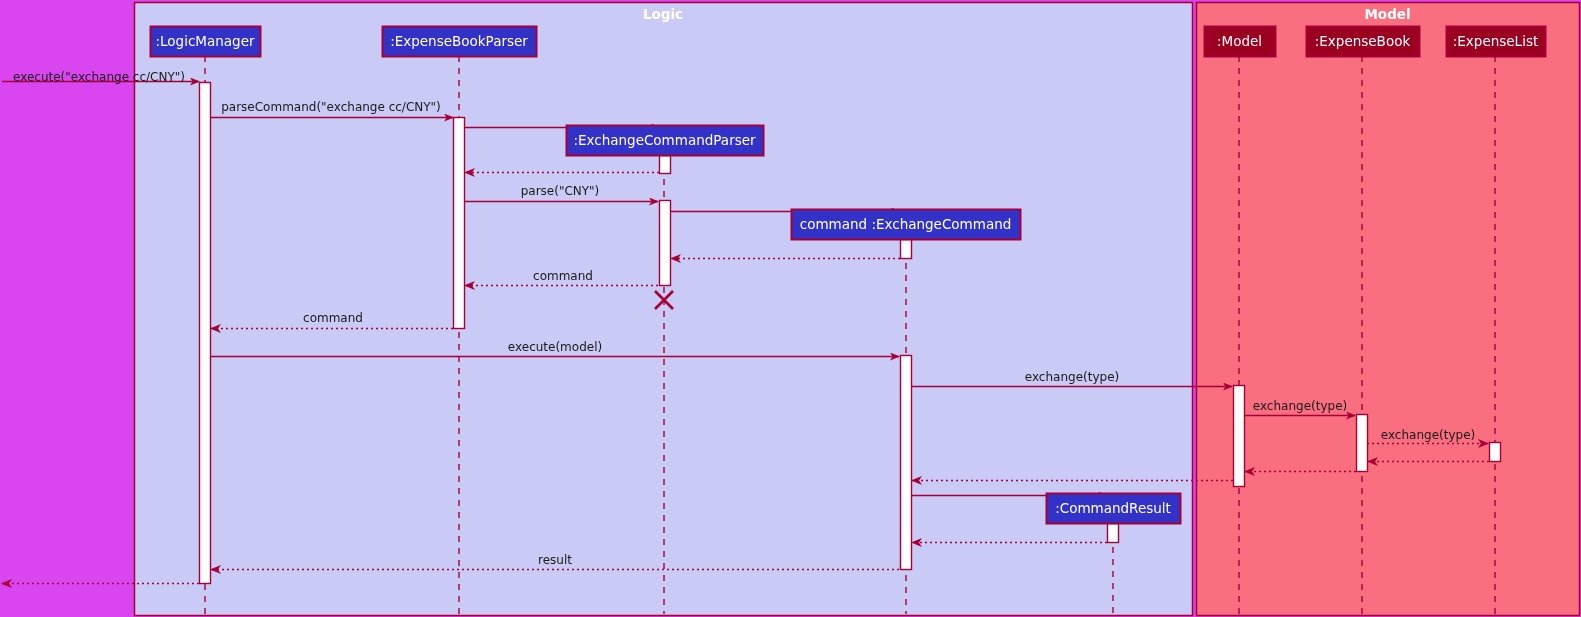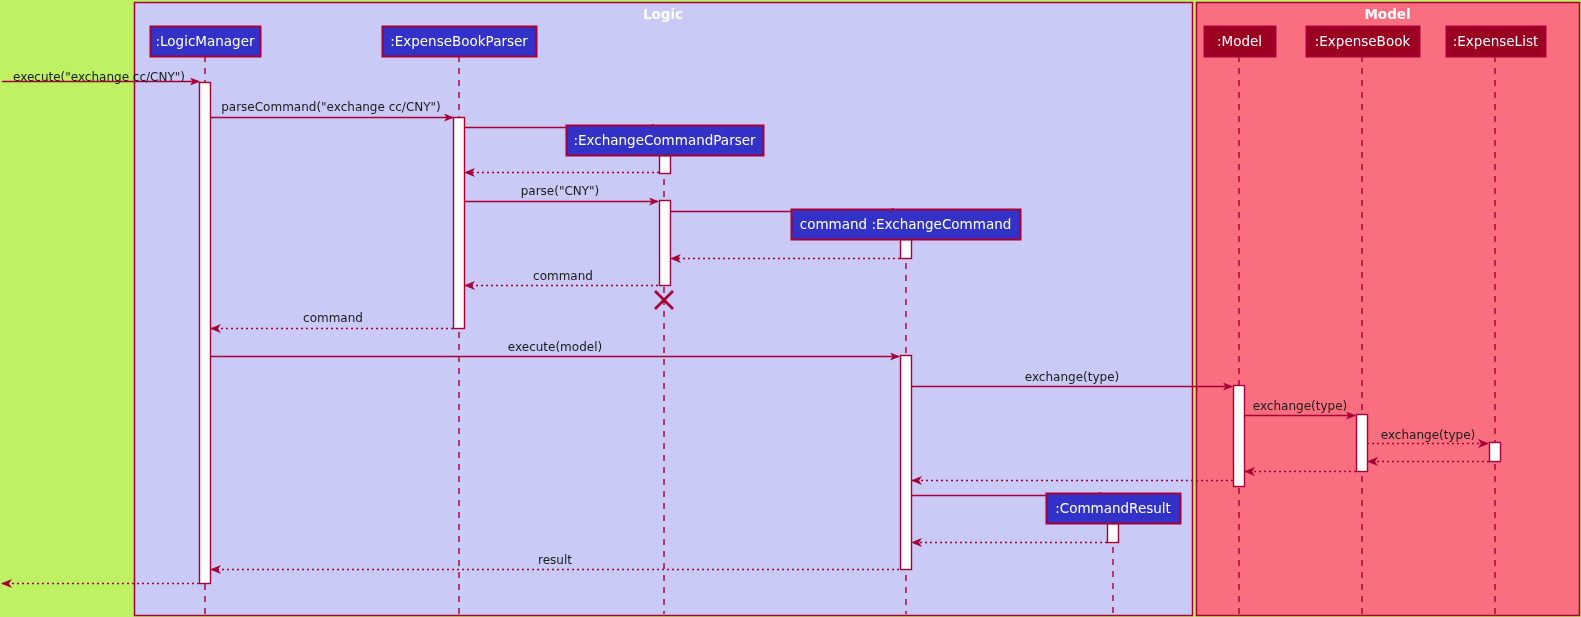--- a/index.html
+++ b/index.html
@@ -8,21 +8,21 @@
     background: #ffffff;
   }
   body {
     font-family: "DejaVu Sans", sans-serif;
   }
   #diagram-root {
     position: relative;
     width: 1581px;
     height: 617px;
     overflow: hidden;
-    background: #bef264;
+    background: #d946ef;
   }
   #diagram-svg {
     position: absolute;
     left: 0;
     top: 0;
   }
   .partition-title {
     font-weight: bold;
     font-size: 13.5px;
     fill: #ffffff;

